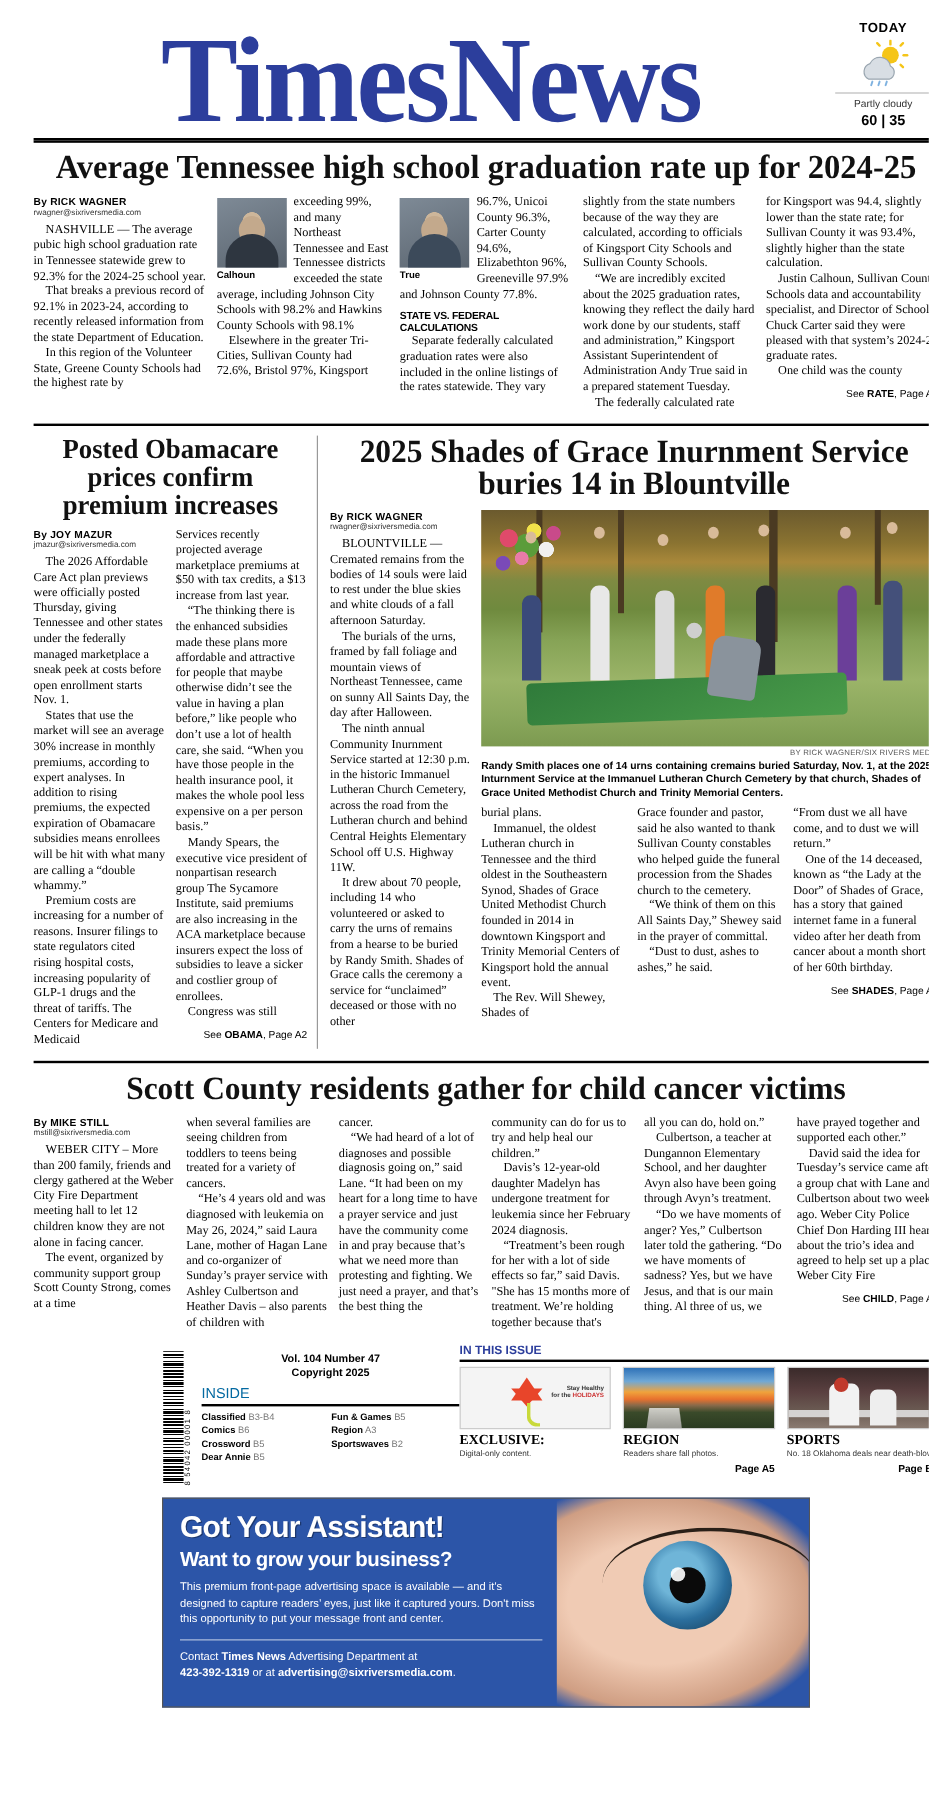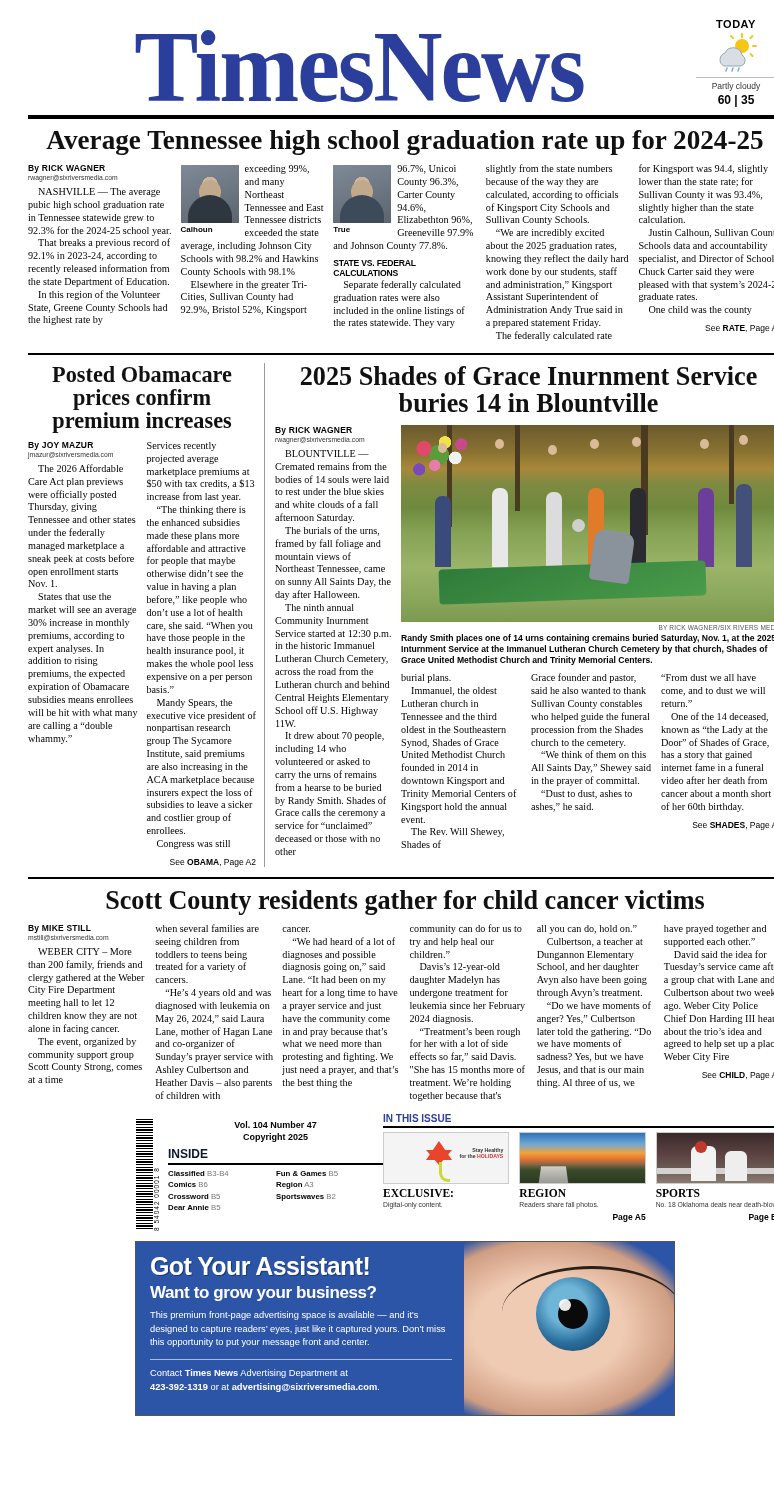--- a/index.html
+++ b/index.html
@@ -116,21 +116,21 @@
   .idx-left { width:355px; display:flex; gap:8px; justify-content:flex-end; padding-top:6px;}
   .barcode { width:24px; height:112px; position:relative; display:flex; }
   .barcode .bars { flex:1;
     background: repeating-linear-gradient(to bottom,
       #000 0 1px, #fff 1px 2px, #000 2px 4px, #fff 4px 5px, #000 5px 6px, #fff 6px 8px);
   }
   .barcode .num { writing-mode:vertical-rl; font-family:"Liberation Sans", sans-serif; font-size:6.5px;
       letter-spacing:1px; transform:rotate(180deg); }
   .idx-box { width:215px; }
   .volume { text-align:center; font-family:"Liberation Sans", sans-serif; font-weight:700; font-size:9px; line-height:1.35; }
-  .inside-h { font-family:"Liberation Sans", sans-serif; font-weight:700; font-size:12px; color:#0f172a; margin-top:4px;}
+  .inside-h { font-family:"Liberation Sans", sans-serif; font-weight:400; font-size:12px; color:#0369a1; margin-top:4px;}
   .inside-rule { border-top:2px solid #000; margin:2px 0 3px; }
   .inside-cols { display:flex; gap:12px; font-family:"Liberation Sans", sans-serif; font-size:7.8px; line-height:1.45;}
   .inside-cols b { font-weight:700; }
   .inside-cols span { color:#777; }
 
   .itissue { flex:1; }
   .itissue-h { font-family:"Liberation Sans", sans-serif; font-weight:700; font-size:10px; color:#2c3e9c; }
   .itissue-rule { border-top:2px solid #000; margin:2px 0 4px; }
   .promos { display:flex; gap:10px; }
   .promo { flex:1; }
@@ -243,21 +243,21 @@
       <div class="col">
         <div class="mug mugfloatL">
           <div class="ph">
               <u></u>
               <i></i>
             </div>
           <div class="cap">Calhoun</div>
         </div>
         <div class="bodytext">
           <p style="text-indent:0">exceeding 99%, and many Northeast Tennessee and East Tennessee districts exceeded the state average, including Johnson City Schools with 98.2% and Hawkins County Schools with 98.1%</p>
-          <p>Elsewhere in the greater Tri-Cities, Sullivan County had 92.9%, Bristol 52%, Kingsport</p>
+          <p>Elsewhere in the greater Tri-Cities, Sullivan County had 72.6%, Bristol 97%, Kingsport</p>
         </div>
       </div>
 
       <div class="col">
         <div class="mug mugfloatL">
           <div class="ph">
               <u></u>
               <i class="b"></i>
             </div>
           <div class="cap">True</div>
@@ -267,21 +267,21 @@
         </div>
         <div class="subhead">STATE VS. FEDERAL CALCULATIONS</div>
         <div class="bodytext">
           <p>Separate federally calculated graduation rates were also included in the online listings of the rates statewide. They vary</p>
         </div>
       </div>
 
       <div class="col">
         <div class="bodytext">
           <p style="text-indent:0">slightly from the state numbers because of the way they are calculated, according to officials of Kingsport City Schools and Sullivan County Schools.</p>
-          <p>“We are incredibly excited about the 2025 graduation rates, knowing they reflect the daily hard work done by our students, staff and administration,” Kingsport Assistant Superintendent of Administration Andy True said in a prepared statement Friday.</p>
+          <p>“We are incredibly excited about the 2025 graduation rates, knowing they reflect the daily hard work done by our students, staff and administration,” Kingsport Assistant Superintendent of Administration Andy True said in a prepared statement Tuesday.</p>
           <p>The federally calculated rate</p>
         </div>
       </div>
 
       <div class="col">
         <div class="bodytext">
           <p style="text-indent:0">for Kingsport was 94.4, slightly lower than the state rate; for Sullivan County it was 93.4%, slightly higher than the state calculation.</p>
           <p>Justin Calhoun, Sullivan County Schools data and accountability specialist, and Director of Schools Chuck Carter said they were pleased with that system’s 2024-25 graduate rates.</p>
           <p>One child was the county</p>
         </div>
@@ -298,20 +298,21 @@
 
     <div style="width:228px;">
       <div class="hl" style="font-size:23px;">Posted Obamacare prices confirm premium increases</div>
       <div class="cols" style="margin-top:8px;">
         <div class="col">
           <div class="byline">By JOY MAZUR</div>
           <div class="byemail">jmazur@sixriversmedia.com</div>
           <div class="bodytext">
             <p>The 2026 Affordable Care Act plan previews were officially posted Thursday, giving Tennessee and other states under the federally managed marketplace a sneak peek at costs before open enrollment starts Nov. 1.</p>
             <p>States that use the market will see an average 30% increase in monthly premiums, according to expert analyses. In addition to rising premiums, the expected expiration of Obamacare subsidies means enrollees will be hit with what many are calling a “double whammy.”</p>
+            <p>Premium costs are increasing for a number of reasons. Insurer filings to state regulators cited rising hospital costs, increasing popularity of GLP-1 drugs and the threat of tariffs. The Centers for Medicare and Medicaid</p>
           </div>
         </div>
         <div class="col">
           <div class="bodytext">
             <p style="text-indent:0">Services recently projected average marketplace premiums at $50 with tax credits, a $13 increase from last year.</p>
             <p>“The thinking there is the enhanced subsidies made these plans more affordable and attractive for people that maybe otherwise didn’t see the value in having a plan before,” like people who don’t use a lot of health care, she said. “When you have those people in the health insurance pool, it makes the whole pool less expensive on a per person basis.”</p>
             <p>Mandy Spears, the executive vice president of nonpartisan research group The Sycamore Institute, said premiums are also increasing in the ACA marketplace because insurers expect the loss of subsidies to leave a sicker and costlier group of enrollees.</p>
             <p>Congress was still</p>
           </div>
           <div class="jump">

